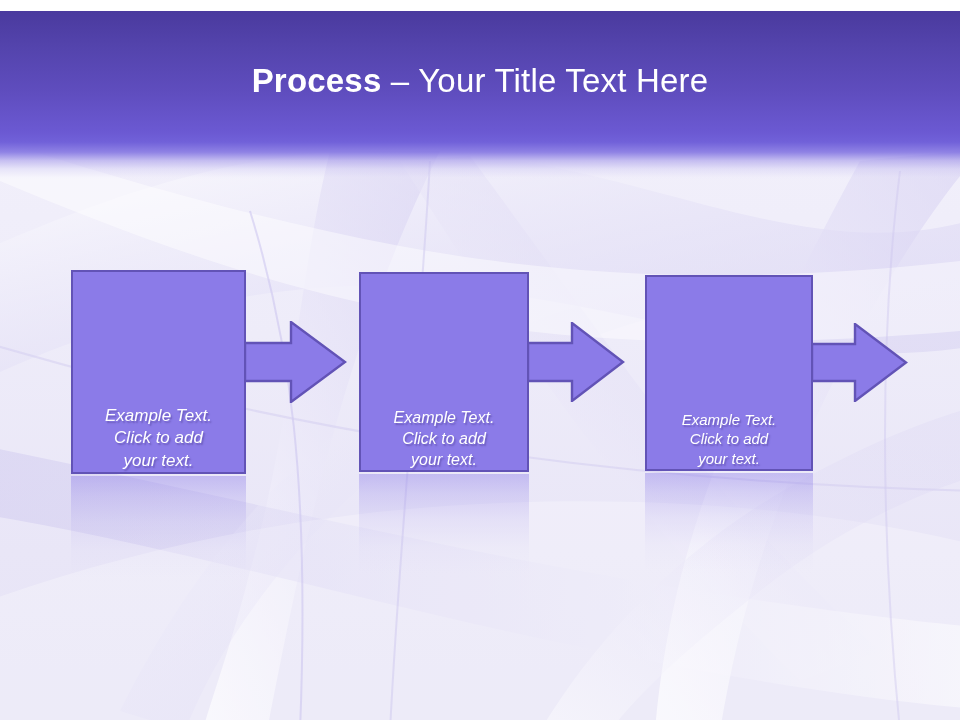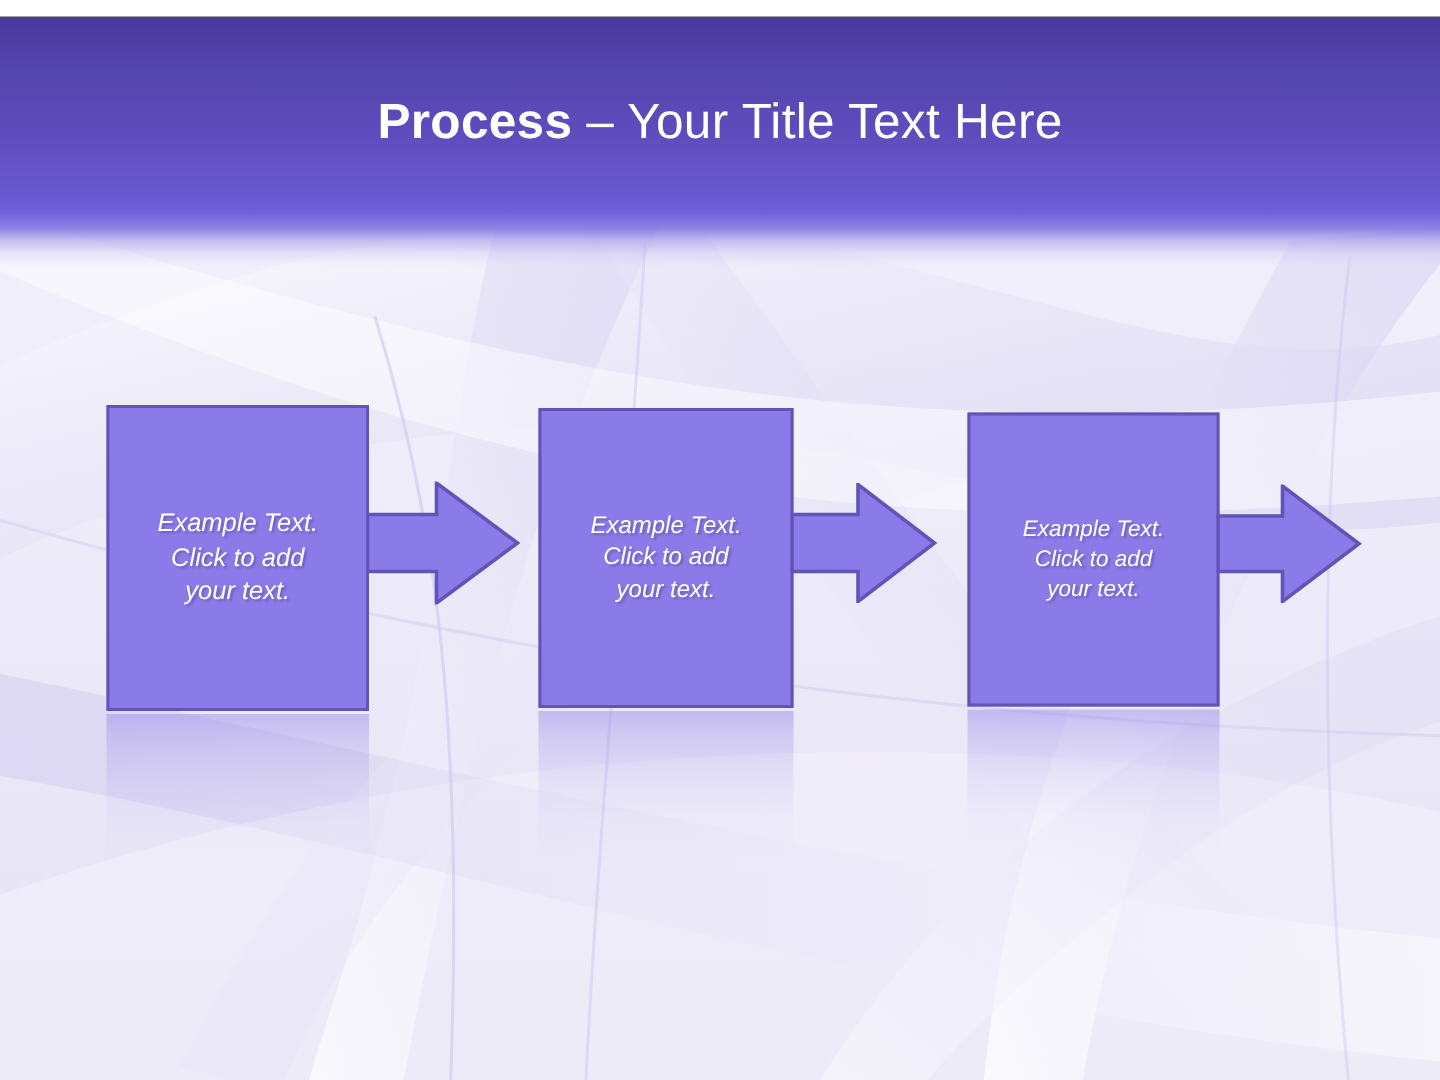--- a/index.html
+++ b/index.html
@@ -66,21 +66,21 @@
     white-space: nowrap;
   }
   .slide-title .t-bold { font-weight: bold; }
   .slide-title .t-norm { font-weight: normal; }
   .node-box {
     position: absolute;
     box-sizing: border-box;
     background: #8b7be8;
     border: 2px solid #6253b6;
     display: flex;
-    align-items: center;
+    align-items: flex-end;
     justify-content: center;
   }
   .node-text {
     color: #ffffff;
     font-style: italic;
     text-align: center;
     line-height: 1.32;
     text-shadow: 1.5px 1.5px 1.6px rgba(70,55,140,0.45);
     padding: 0 8px;
     white-space: pre-line;

